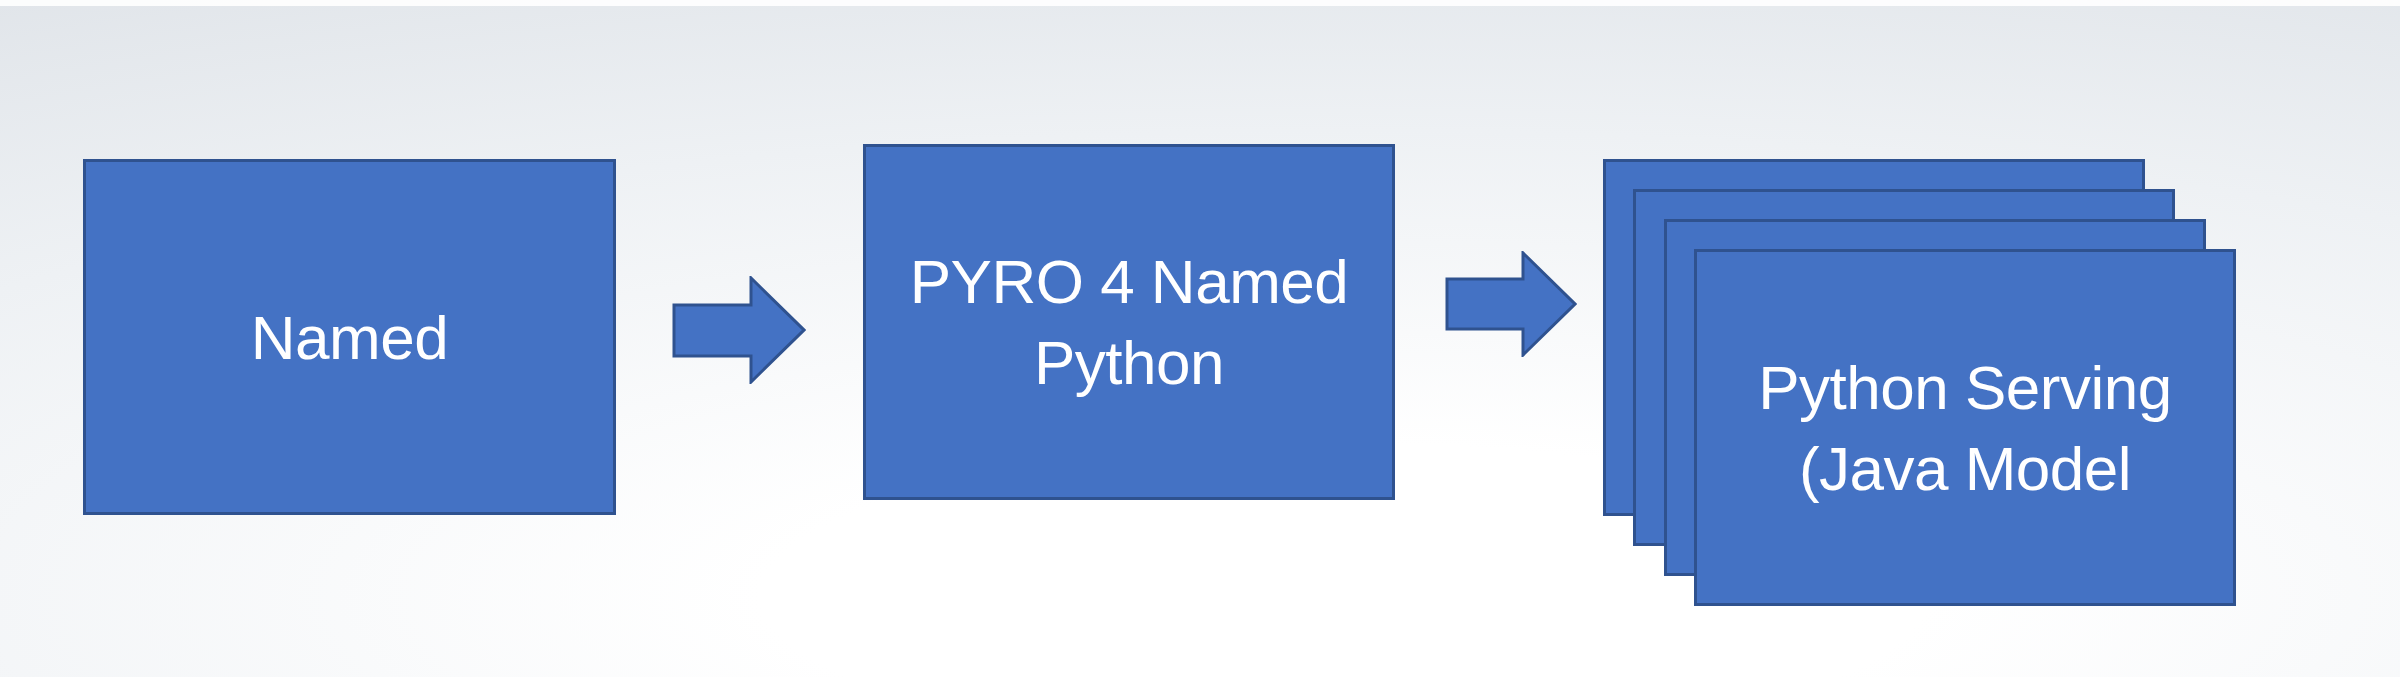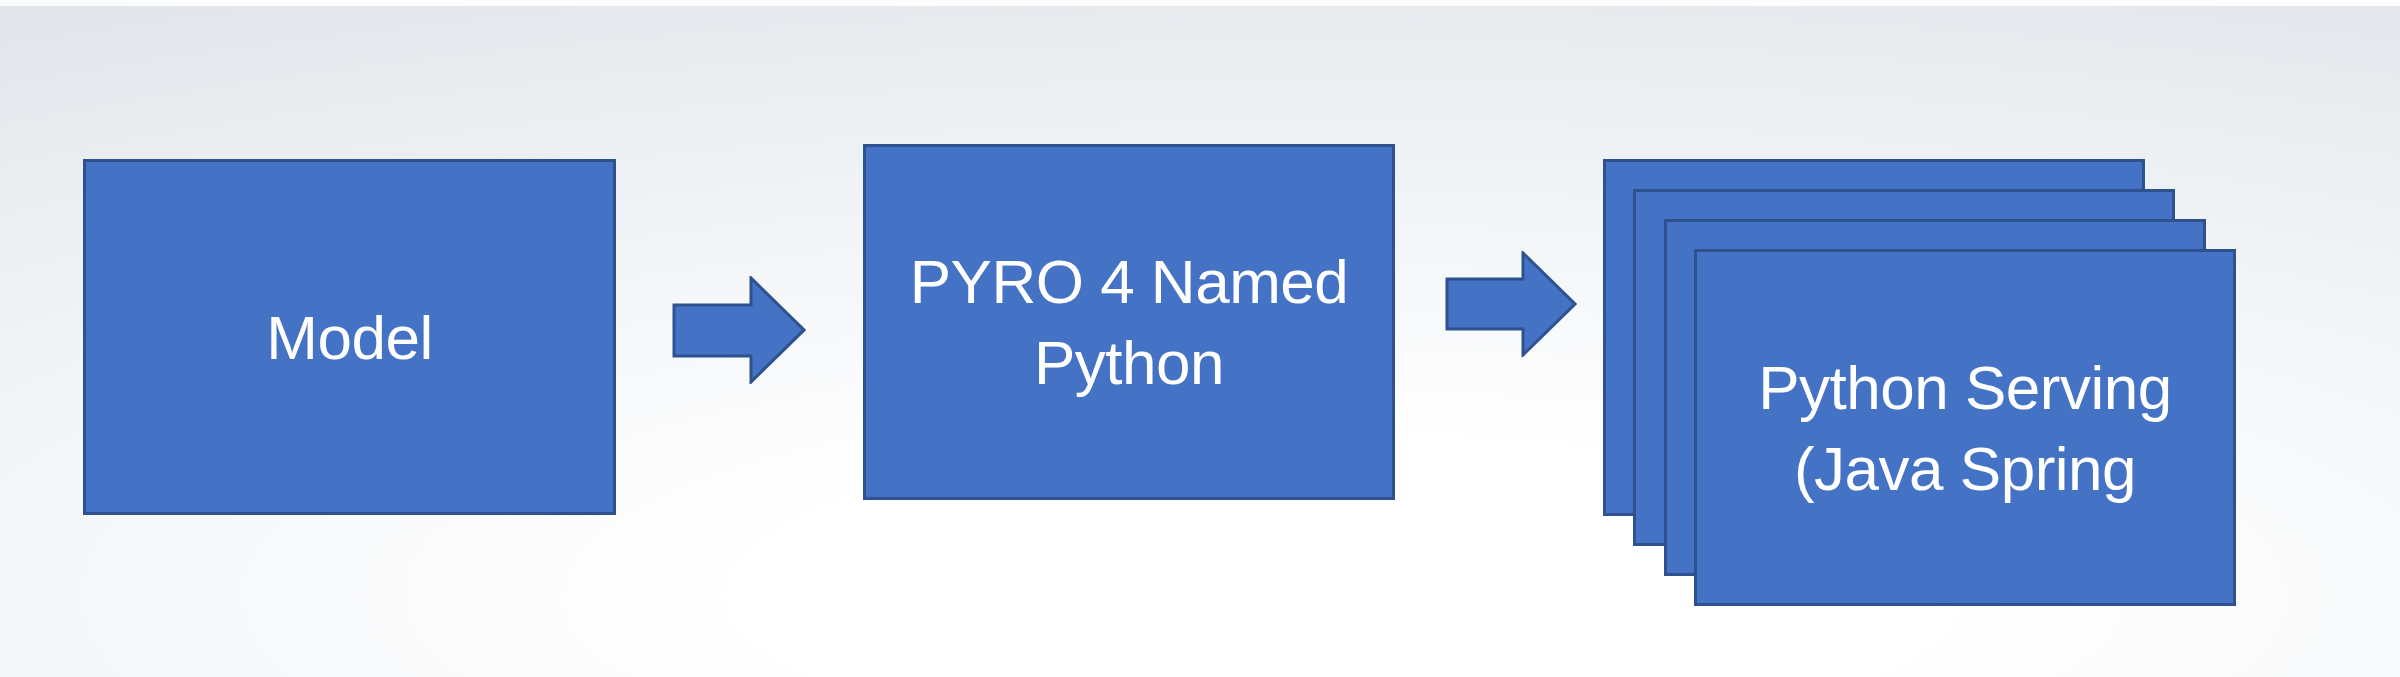--- a/index.html
+++ b/index.html
@@ -51,36 +51,36 @@
     stroke-linejoin:miter;
   }
 </style>
 </head>
 <body>
 
 <div class="slide">
   <div class="top-strip"></div>
 
   <div class="node box1">
-    <div class="line">Model</div>
+    <div class="line">Named</div>
   </div>
 
   <svg class="arrow-svg arrow1" width="134" height="108" viewBox="0 0 134 108" aria-hidden="true">
     <polygon points="2,29 79,29 79,2 132,54 79,106 79,80 2,80"></polygon>
   </svg>
 
   <div class="node box2">
     <div class="line">PYRO 4 Named</div>
     <div class="line">Python</div>
   </div>
 
   <svg class="arrow-svg arrow2" width="132" height="106" viewBox="0 0 132 106" aria-hidden="true">
     <polygon points="2,28 78,28 78,2 130,53 78,104 78,78 2,78"></polygon>
   </svg>
 
   <div class="stack-layer stackA"></div>
   <div class="stack-layer stackB"></div>
   <div class="stack-layer stackC"></div>
   <div class="node stackD">
     <div class="line">Python Serving</div>
-    <div class="line">(Java Spring</div>
+    <div class="line">(Java Model</div>
   </div>
 </div>
 
 </body></html>

